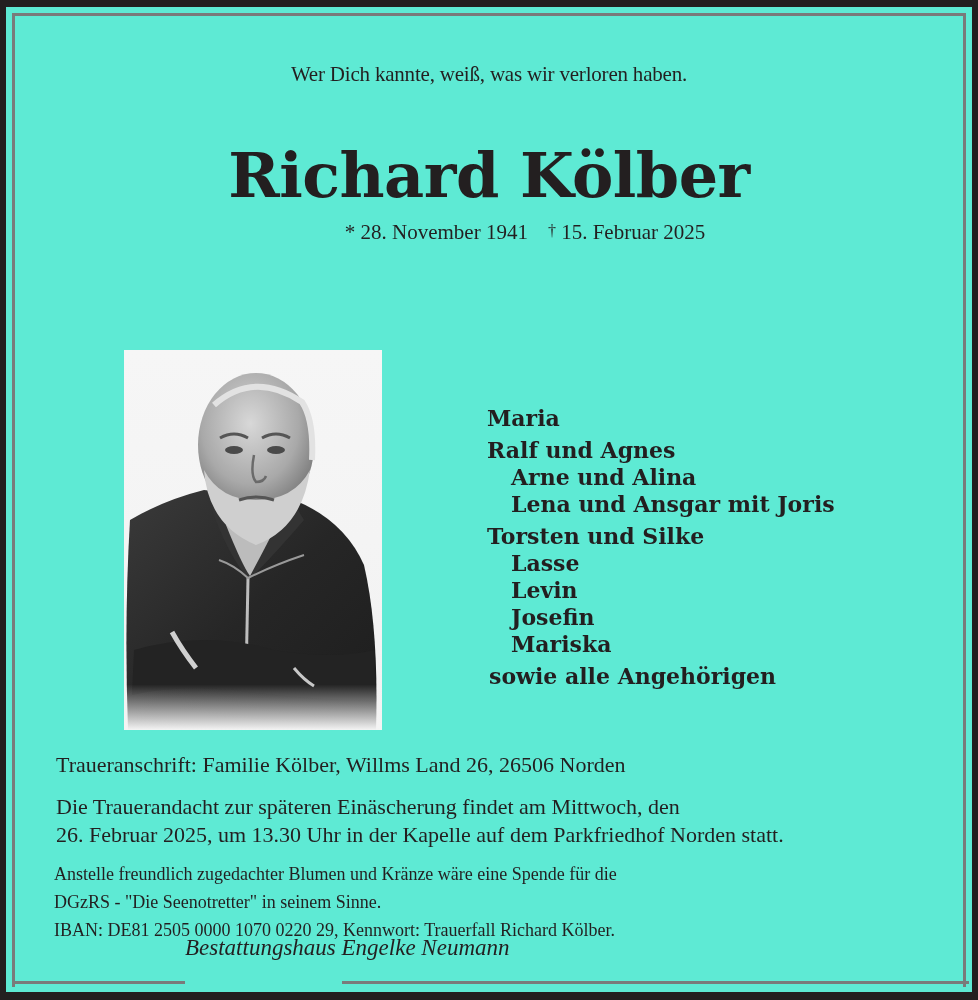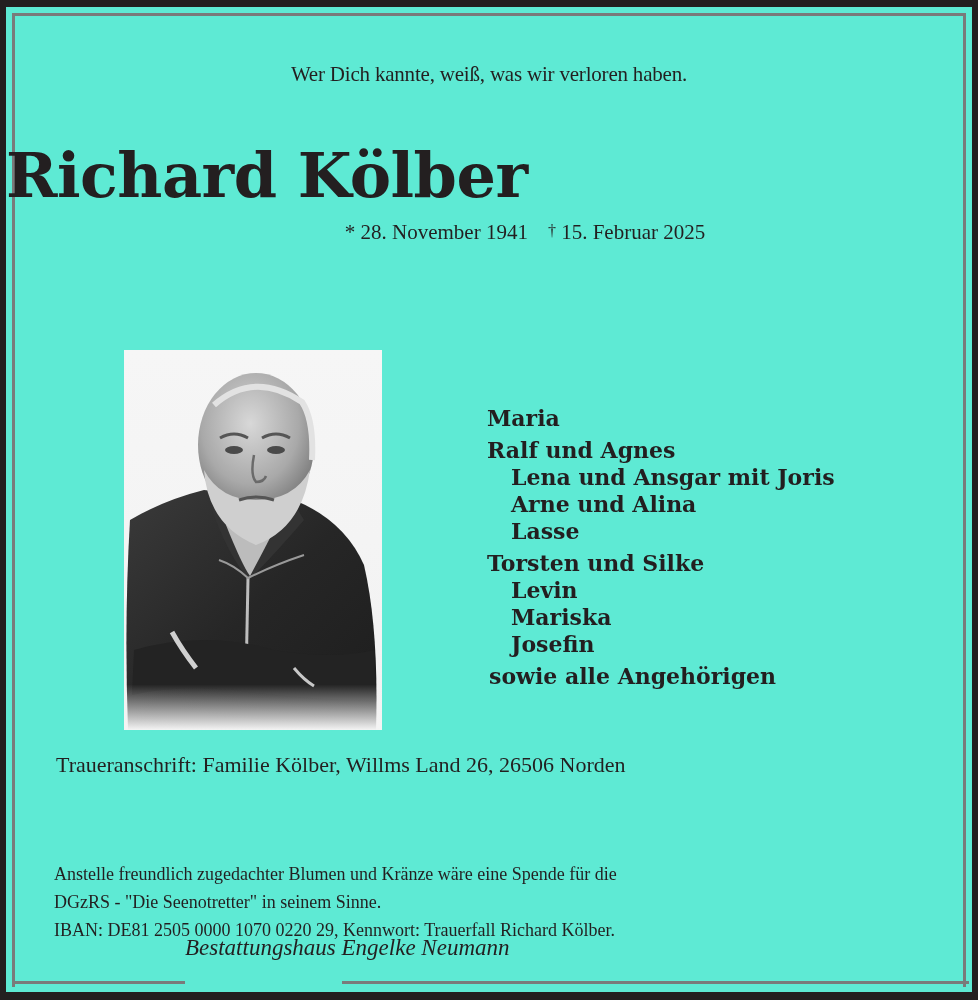--- a/index.html
+++ b/index.html
@@ -48,21 +48,21 @@
       width: 966px;
       text-align: center;
       font-size: 21px;
       letter-spacing: -0.2px;
     }
     .name {
       position: absolute;
       top: 132px;
       left: 0;
       width: 966px;
-      text-align: left;
+      text-align: center;
       font-size: 62px;
       font-weight: bold;
       letter-spacing: -0.5px;
     }
     .dates {
       position: absolute;
       top: 213px;
       left: 0;
       width: 966px;
       text-align: center;
@@ -199,32 +199,36 @@
       <path d="M10 300 Q80 280 150 300 Q210 310 250 300 L252 350 Q180 350 110 340 Q50 335 8 345 Z" fill="#232323"></path>
       <path d="M48 282 Q58 300 72 318" stroke="#d0d0d0" stroke-width="5" fill="none"></path>
       <path d="M170 318 Q180 330 190 336" stroke="#c8c8c8" stroke-width="3" fill="none"></path>
       <rect x="0" y="0" width="258" height="380" fill="url(#fadeBottom)"></rect>
     </svg>
   </div>
 
   <div class="family serif">
     <span class="row">Maria</span>
     <span class="row gap-before">Ralf und Agnes</span>
+    <span class="row indent">Arne und Alina</span>
     <span class="row indent">Lena und Ansgar mit Joris</span>
-    <span class="row indent">Arne und Alina</span>
+    <span class="row gap-before">Torsten und Silke</span>
     <span class="row indent">Lasse</span>
-    <span class="row gap-before">Torsten und Silke</span>
     <span class="row indent">Levin</span>
+    <span class="row indent">Josefin</span>
     <span class="row indent">Mariska</span>
-    <span class="row indent">Josefin</span>
     <span class="row closing">sowie alle Angehörigen</span>
   </div>
 
   <div class="address cond">Traueranschrift: Familie Kölber, Willms Land 26, 26506 Norden</div>
 
+  <div class="service cond">
+    <span class="line">Die Trauerandacht zur späteren Einäscherung findet am Mittwoch, den</span>
+    <span class="line">26. Februar 2025, um 13.30 Uhr in der Kapelle auf dem Parkfriedhof Norden statt.</span>
+  </div>
 
   <div class="donation cond">
     <span class="line">Anstelle freundlich zugedachter Blumen und Kränze wäre eine Spende für die</span>
     <span class="line">DGzRS - "Die Seenotretter" in seinem Sinne.</span>
     <span class="line">IBAN: DE81 2505 0000 1070 0220 29, Kennwort: Trauerfall Richard Kölber.</span>
   </div>
 
   <div class="undertaker cond">Bestattungshaus Engelke Neumann</div>
 </div>
 

